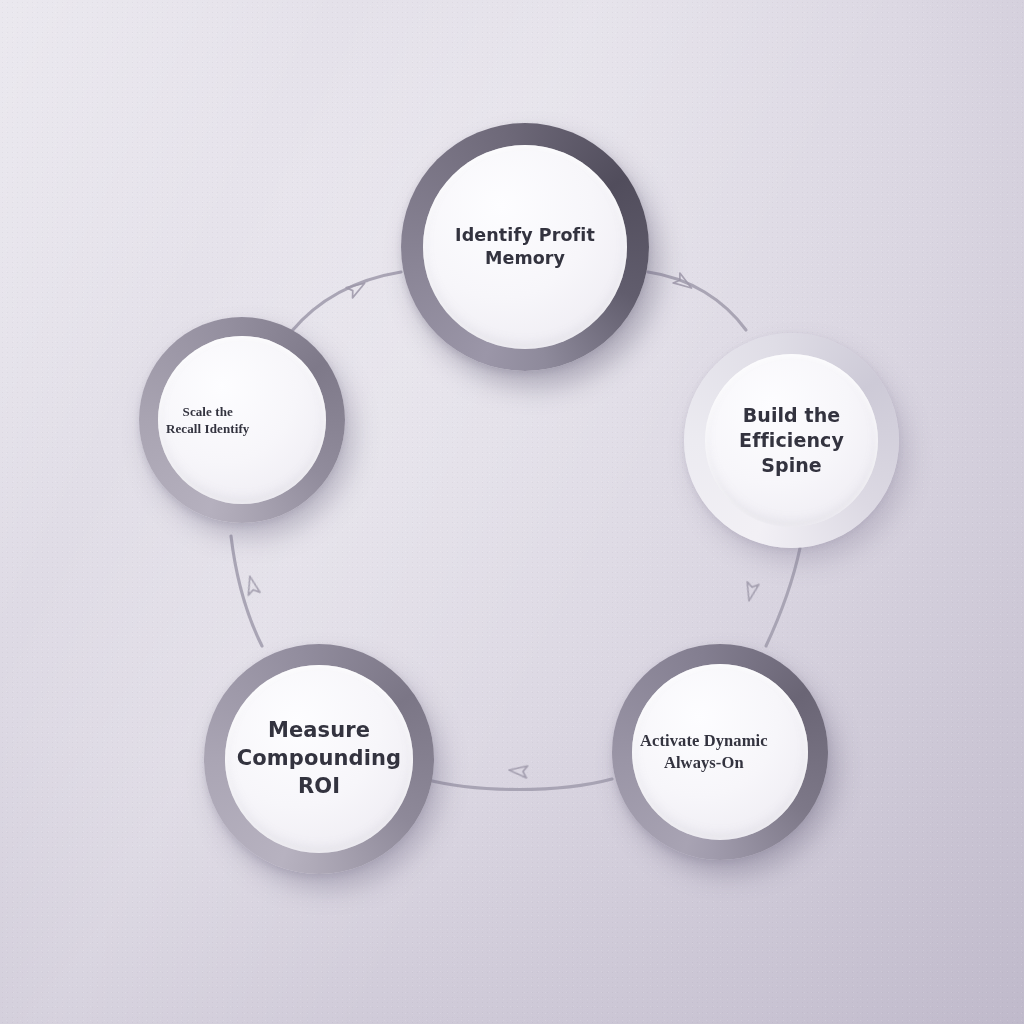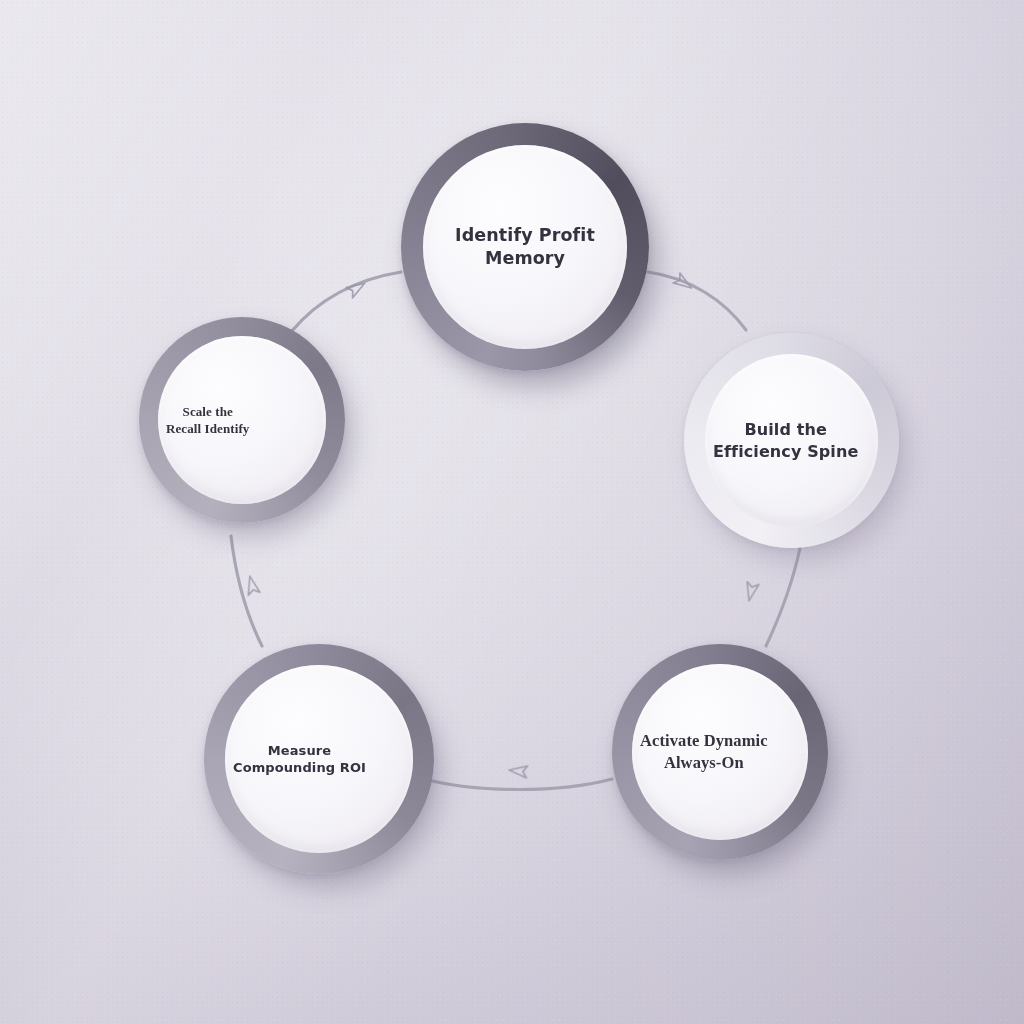--- a/index.html
+++ b/index.html
@@ -94,41 +94,41 @@
   #node-0 .label { font-size: 17.5px; }
 
   
   #node-1 {
     left: 684px; top: 333px; width: 215px; height: 215px;
     background: conic-gradient(from 200deg, #f2f0f5 0deg, #ecebf1 70deg, #dfdde6 150deg, #cdcad7 215deg, #dcd9e3 290deg, #efedf3 350deg, #f2f0f5 360deg);
     box-shadow: 9px 14px 24px rgba(112,105,130,0.26),
                 0 2px 6px rgba(130,124,148,0.16);
   }
   #node-1 .inner { width: 173px; height: 173px; }
-  #node-1 .label { font-size: 16px; }
+  #node-1 .label { font-size: 19px; }
 
   
   #node-2 {
     left: 612px; top: 644px; width: 216px; height: 216px;
     background: conic-gradient(from 200deg, #a8a3b3 0deg, #9a95a6 65deg, #837e90 150deg, #6a6575 215deg, #7d7888 285deg, #a19cad 345deg, #a8a3b3 360deg);
     box-shadow: 9px 15px 25px rgba(100,93,118,0.36),
                 0 3px 7px rgba(120,113,138,0.20);
   }
   #node-2 .inner { width: 176px; height: 176px; font-family: Liberation Serif, serif; }
   #node-2 .label { font-size: 16.5px; }
 
   
   #node-3 {
     left: 204px; top: 644px; width: 230px; height: 230px;
     background: conic-gradient(from 200deg, #b7b2c0 0deg, #aaa5b4 70deg, #928d9e 150deg, #7b7686 215deg, #8e8999 285deg, #b0abb9 345deg, #b7b2c0 360deg);
     box-shadow: 9px 15px 25px rgba(104,97,122,0.34),
                 0 3px 7px rgba(122,115,140,0.20);
   }
   #node-3 .inner { width: 188px; height: 188px; }
-  #node-3 .label { font-size: 13px; }
+  #node-3 .label { font-size: 21px; }
 
   
   #node-4 {
     left: 139px; top: 317px; width: 206px; height: 206px;
     background: conic-gradient(from 200deg, #b5b0be 0deg, #a9a4b2 70deg, #948f9f 150deg, #7e7989 215deg, #918c9c 285deg, #afaab8 345deg, #b5b0be 360deg);
     box-shadow: 9px 14px 24px rgba(104,97,122,0.34),
                 0 3px 7px rgba(122,115,140,0.20);
   }
   #node-4 .inner { width: 168px; height: 168px; }
   #node-4 .label { font-size: 13px; font-family: Liberation Serif, serif; }

